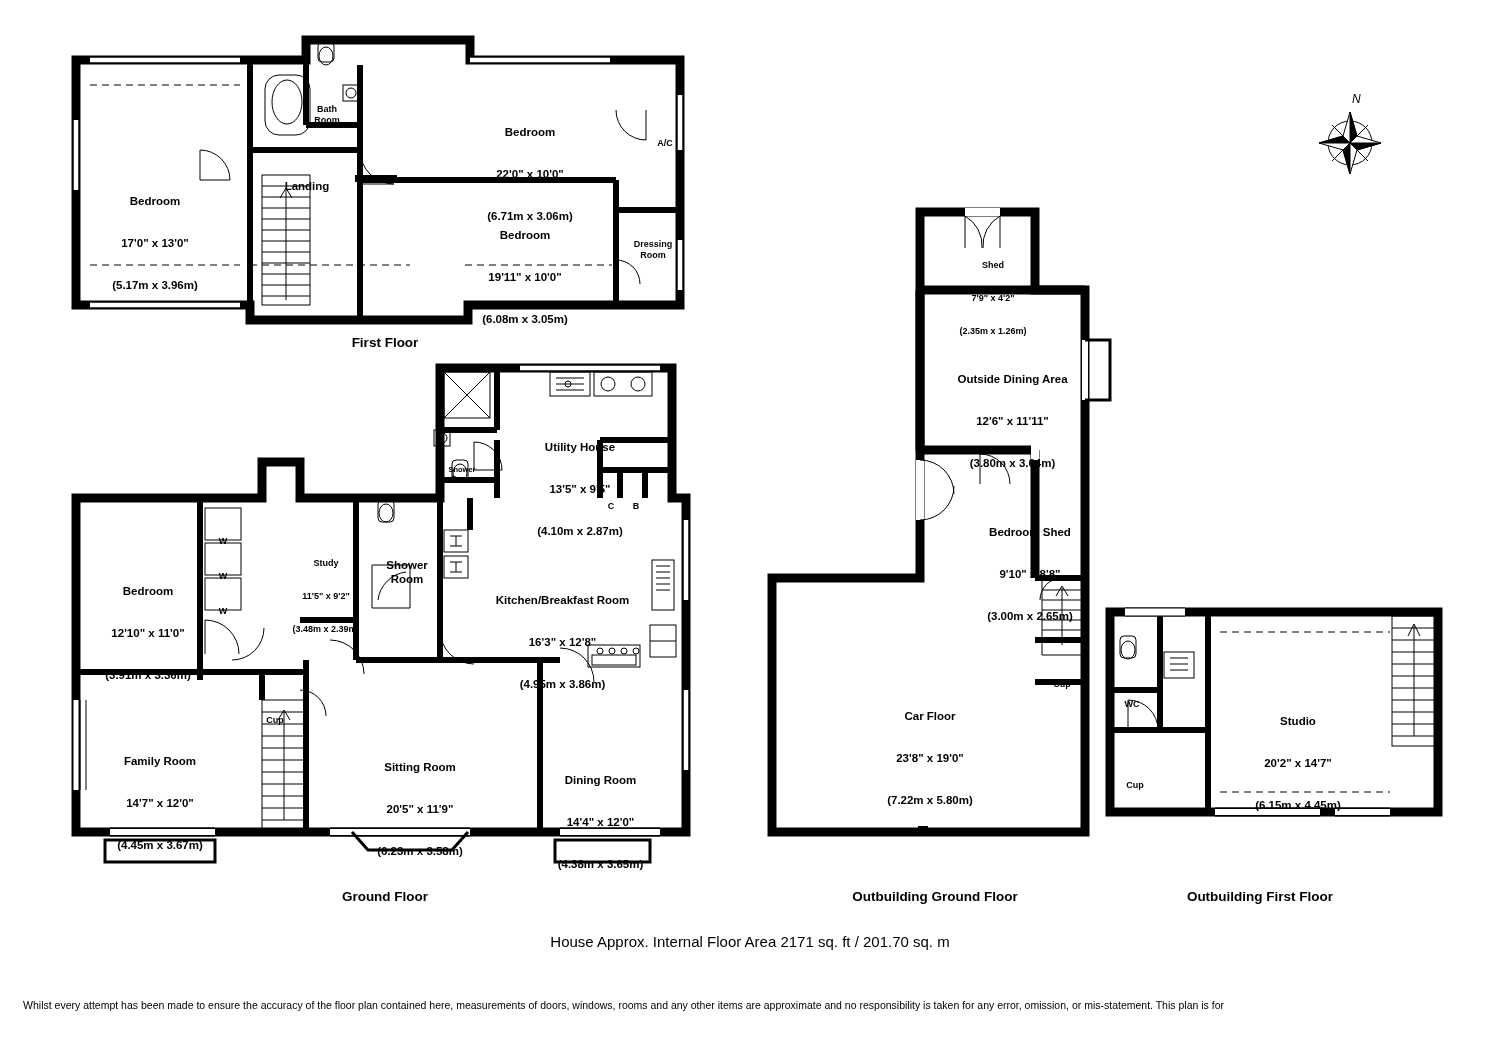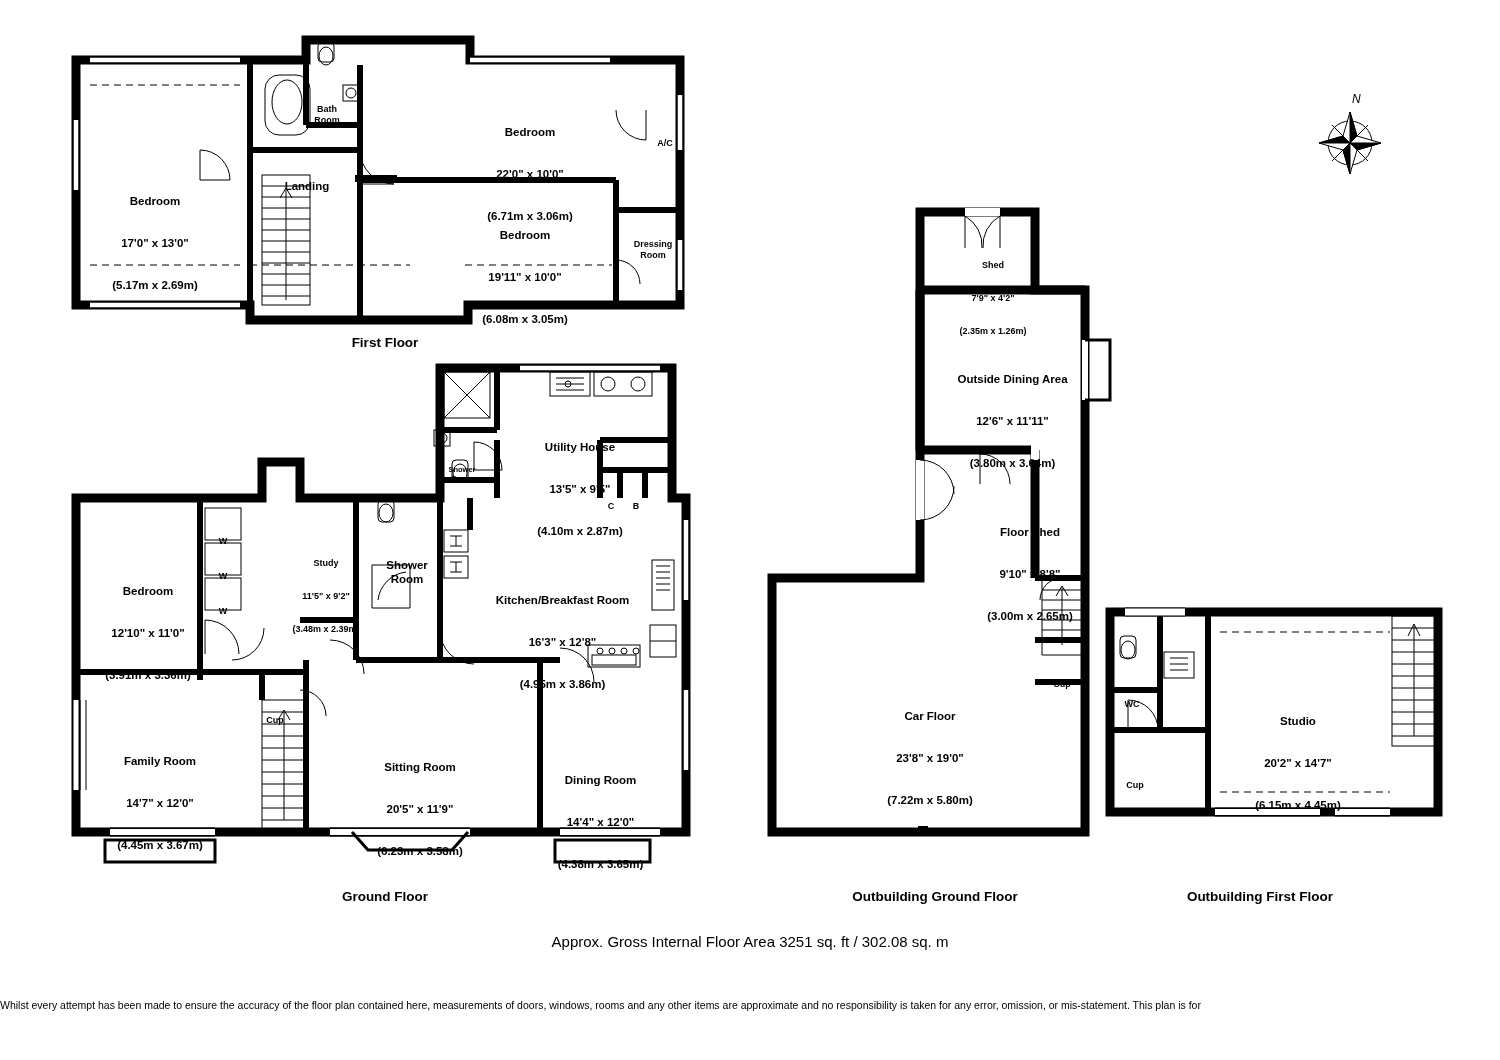--- a/index.html
+++ b/index.html
@@ -45,23 +45,23 @@
   .areas {
     position: absolute;
     left: 0;
     width: 1500px;
     text-align: center;
     font-size: 15px;
     line-height: 1.45;
   }
   .disclaimer {
     position: absolute;
-    left: 0;
+    left: 8px;
     width: 1216px;
-    text-align: left;
+    text-align: right;
     font-size: 10.5px;
     line-height: 1.45;
     color: #000;
   }
   .compass-n {
     position: absolute;
     font-size: 12px;
     font-style: italic;
   }
 </style>
@@ -318,21 +318,21 @@
 </svg>
 
 <div class="lbl" style="left:445px; top:97px; width:170px;">
   <span class="nm">Bedroom</span>
   <span class="d1">22'0" x 10'0"</span>
   <span class="d2">(6.71m x 3.06m)</span>
 </div>
 <div class="lbl" style="left:60px; top:166px; width:190px;">
   <span class="nm">Bedroom</span>
   <span class="d1">17'0" x 13'0"</span>
-  <span class="d2">(5.17m x 2.69m)</span>
+  <span class="d2">(5.17m x 3.96m)</span>
 </div>
 <div class="lbl" style="left:440px; top:200px; width:170px;">
   <span class="nm">Bedroom</span>
   <span class="d1">19'11" x 10'0"</span>
   <span class="d2">(6.08m x 3.05m)</span>
 </div>
 <div class="lbl small" style="left:307px; top:82px; width:40px;">
   <span class="nm">Bath
 Room</span>
 </div>
@@ -415,21 +415,21 @@
   <span class="nm">Shed</span>
   <span class="d1">7'9" x 4'2"</span>
   <span class="d2">(2.35m x 1.26m)</span>
 </div>
 <div class="lbl" style="left:910px; top:344px; width:205px;">
   <span class="nm">Outside Dining Area</span>
   <span class="d1">12'6" x 11'11"</span>
   <span class="d2">(3.80m x 3.64m)</span>
 </div>
 <div class="lbl" style="left:955px; top:497px; width:150px;">
-  <span class="nm">Floor Shed</span>
+  <span class="nm">Bedroom Shed</span>
   <span class="d1">9'10" x 8'8"</span>
   <span class="d2">(3.00m x 2.65m)</span>
 </div>
 <div class="lbl" style="left:855px; top:681px; width:150px;">
   <span class="nm">Car Floor</span>
   <span class="d1">23'8" x 19'0"</span>
   <span class="d2">(7.22m x 5.80m)</span>
 </div>
 <div class="lbl small" style="left:1040px; top:657px; width:44px;">
   <span class="nm">Cup</span>
@@ -445,18 +445,18 @@
   <span class="nm">WC</span>
 </div>
 <div class="lbl small" style="left:1112px; top:758px; width:46px;">
   <span class="nm">Cup</span>
 </div>
 <div class="floor-title" style="left:1130px; top:889px; width:260px;">Outbuilding First Floor</div>
 
 <div class="compass-n" style="left:1352px; top:92px;">N</div>
 
 <div class="areas" style="top:931px;">
-  <div>Approx. Gross Internal Floor Area 3251 sq. ft / 302.08 sq. m</div>
+  <div>House Approx. Internal Floor Area 2171 sq. ft / 201.70 sq. m</div>
 </div>
 
 <div class="disclaimer" style="top:998px;">
   <div>Whilst every attempt has been made to ensure the accuracy of the floor plan contained here, measurements of doors, windows, rooms and any other items are approximate and no responsibility is taken for any error, omission, or mis-statement. This plan is for</div>
 </div>
 
 </body></html>

